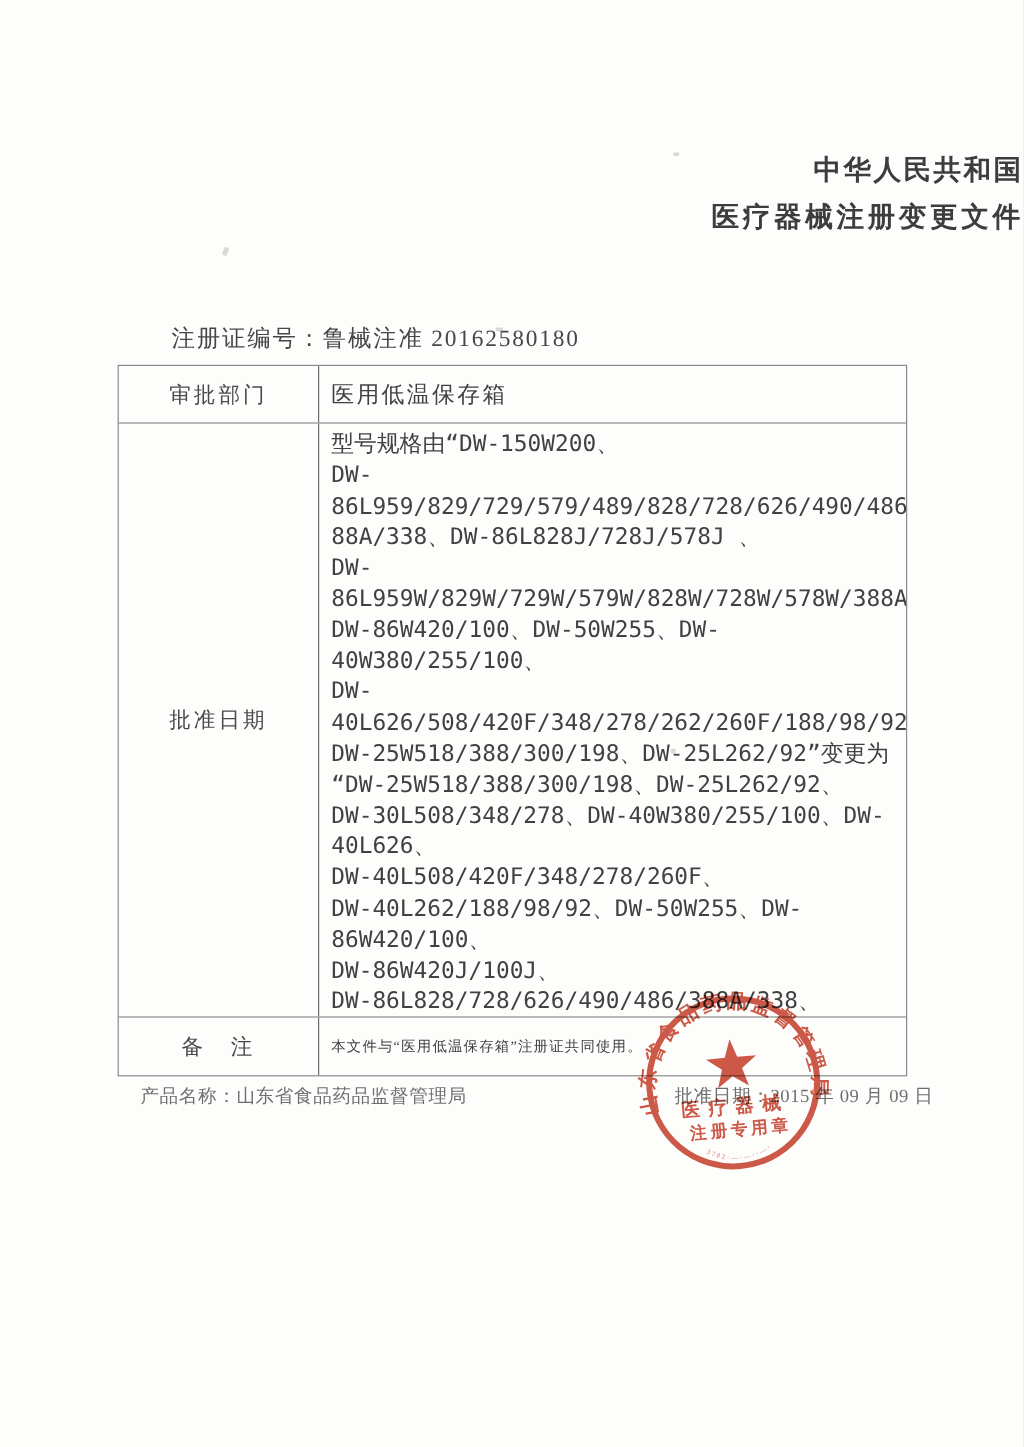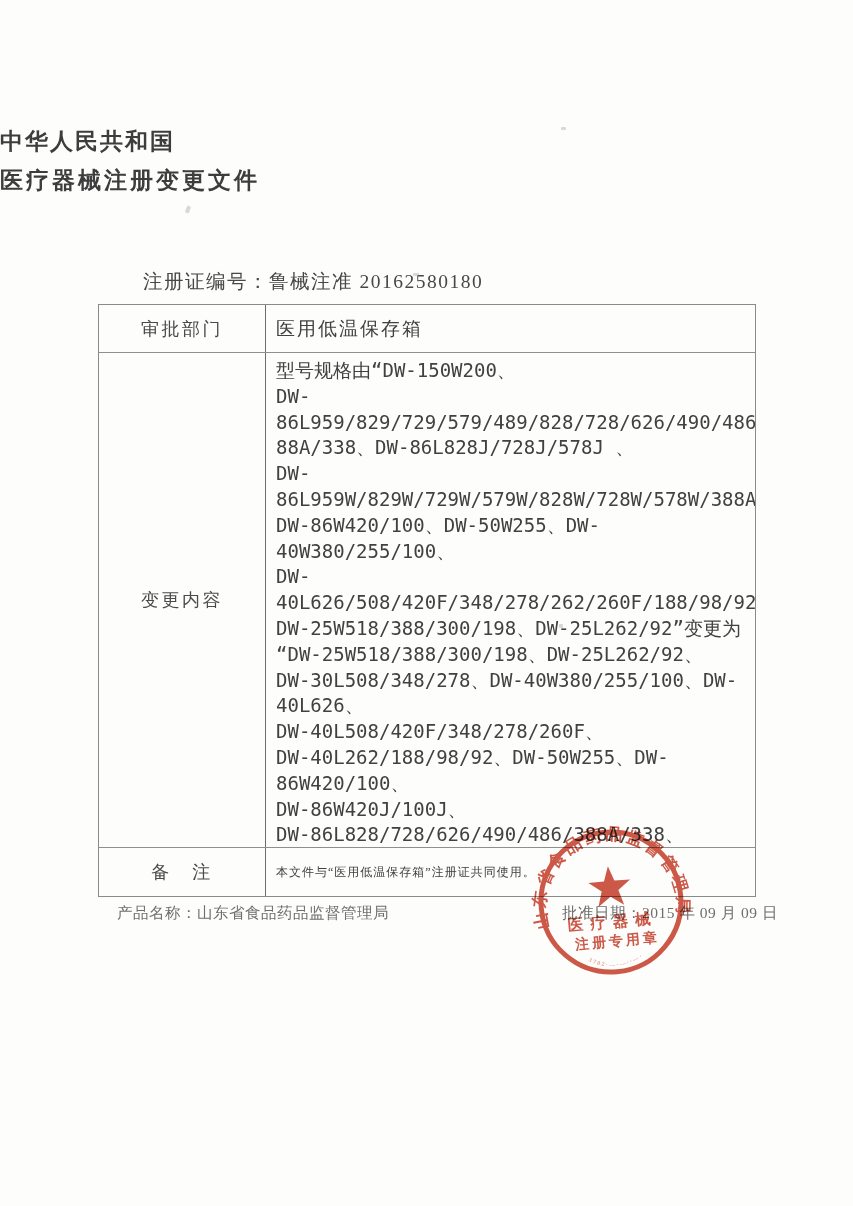--- a/index.html
+++ b/index.html
@@ -12,21 +12,21 @@
     overflow: hidden;
     font-family: "Liberation Serif", serif;
     color: #414141;
   }
   
   .title-block {
     position: absolute;
     top: 127px;
     left: 0;
     width: 100%;
-    text-align: left;
+    text-align: right;
   }
   .title-line1 {
     font-size: 23px;
     font-weight: 600;
     letter-spacing: 2px;
     color: #3d3d3d;
     line-height: 30px;
   }
   .title-line2 {
     margin-top: 9px;
@@ -135,21 +135,21 @@
   </div>
 
   <div class="reg-line">注册证编号：鲁械注准 20162580180</div>
 
   <div class="reg-table">
     <div class="t-row row-product">
       <div class="t-label">审批部门</div>
       <div class="t-content">医用低温保存箱</div>
     </div>
     <div class="t-row row-change">
-      <div class="t-label">变更内容</div>
+      <div class="t-label">批准日期</div>
       <div class="t-content">型号规格由“DW-150W200、
 DW-86L959/829/729/579/489/828/728/626/490/486/3
 88A/338、DW-86L828J/728J/578J 、
 DW-86L959W/829W/729W/579W/828W/728W/578W/388AW、
 DW-86W420/100、DW-50W255、DW-40W380/255/100、
 DW-40L626/508/420F/348/278/262/260F/188/98/92、
 DW-25W518/388/300/198、DW-25L262/92”变更为
 “DW-25W518/388/300/198、DW-25L262/92、
 DW-30L508/348/278、DW-40W380/255/100、DW-40L626、
 DW-40L508/420F/348/278/260F、

